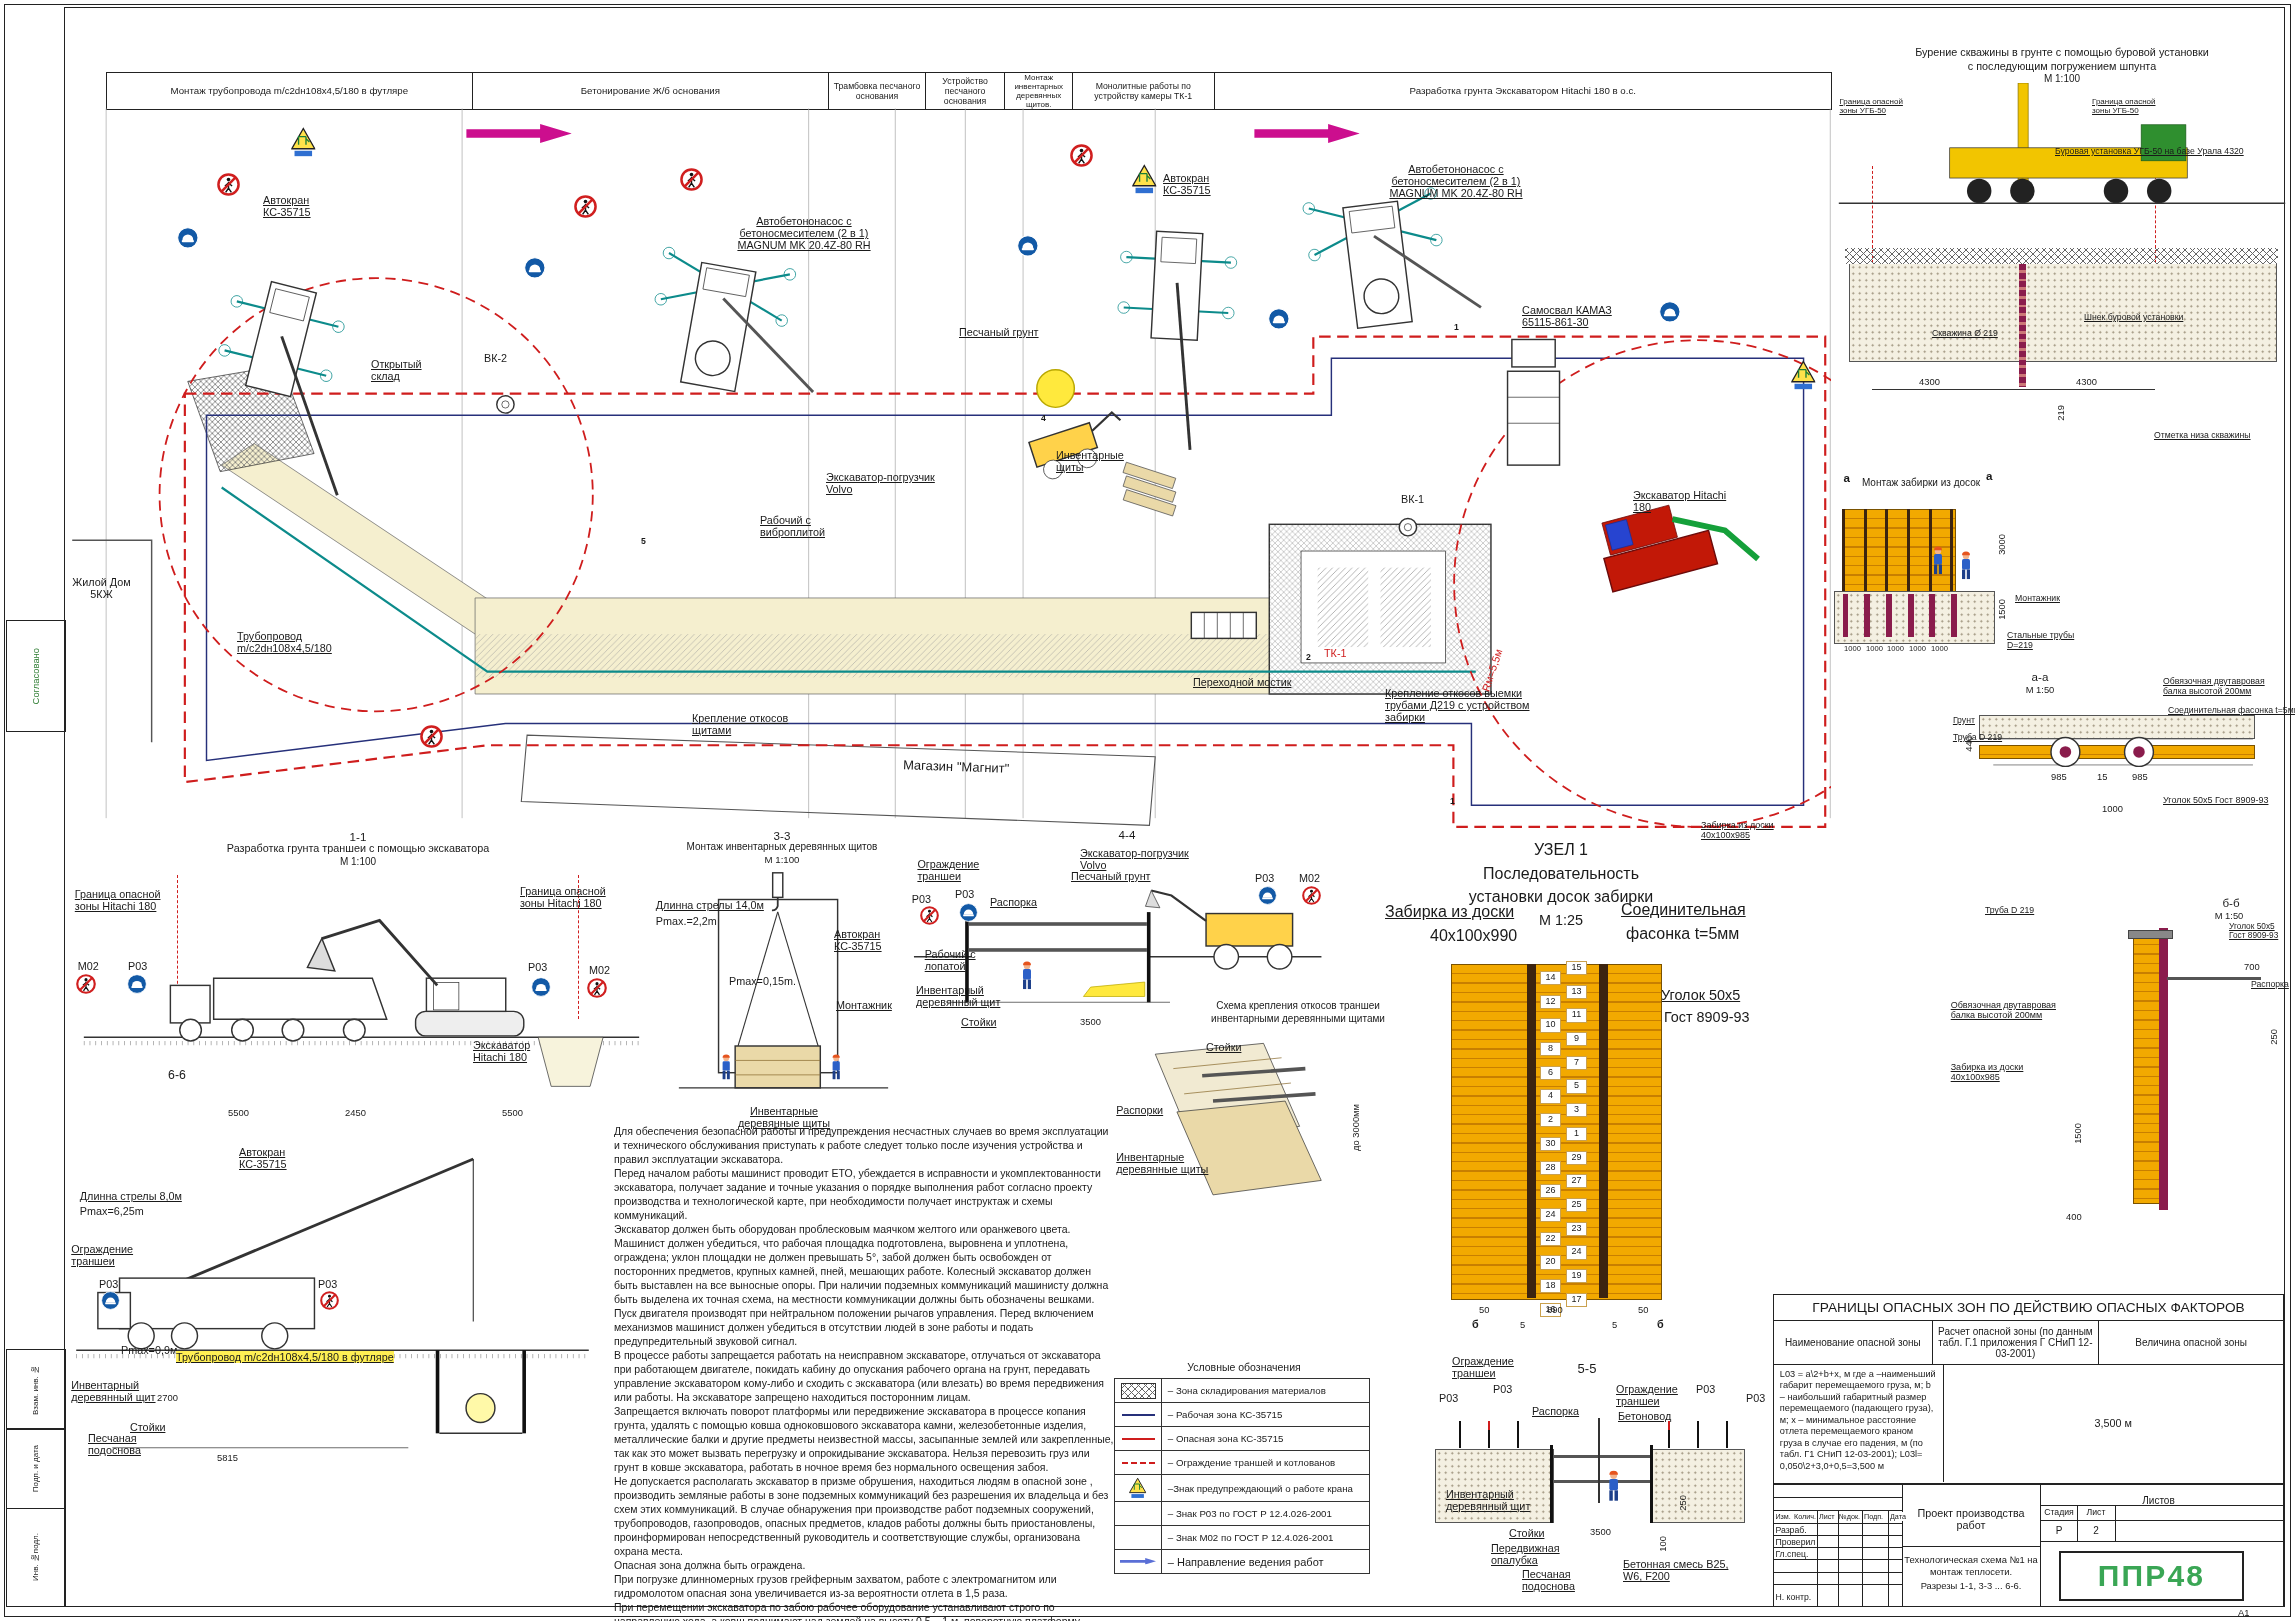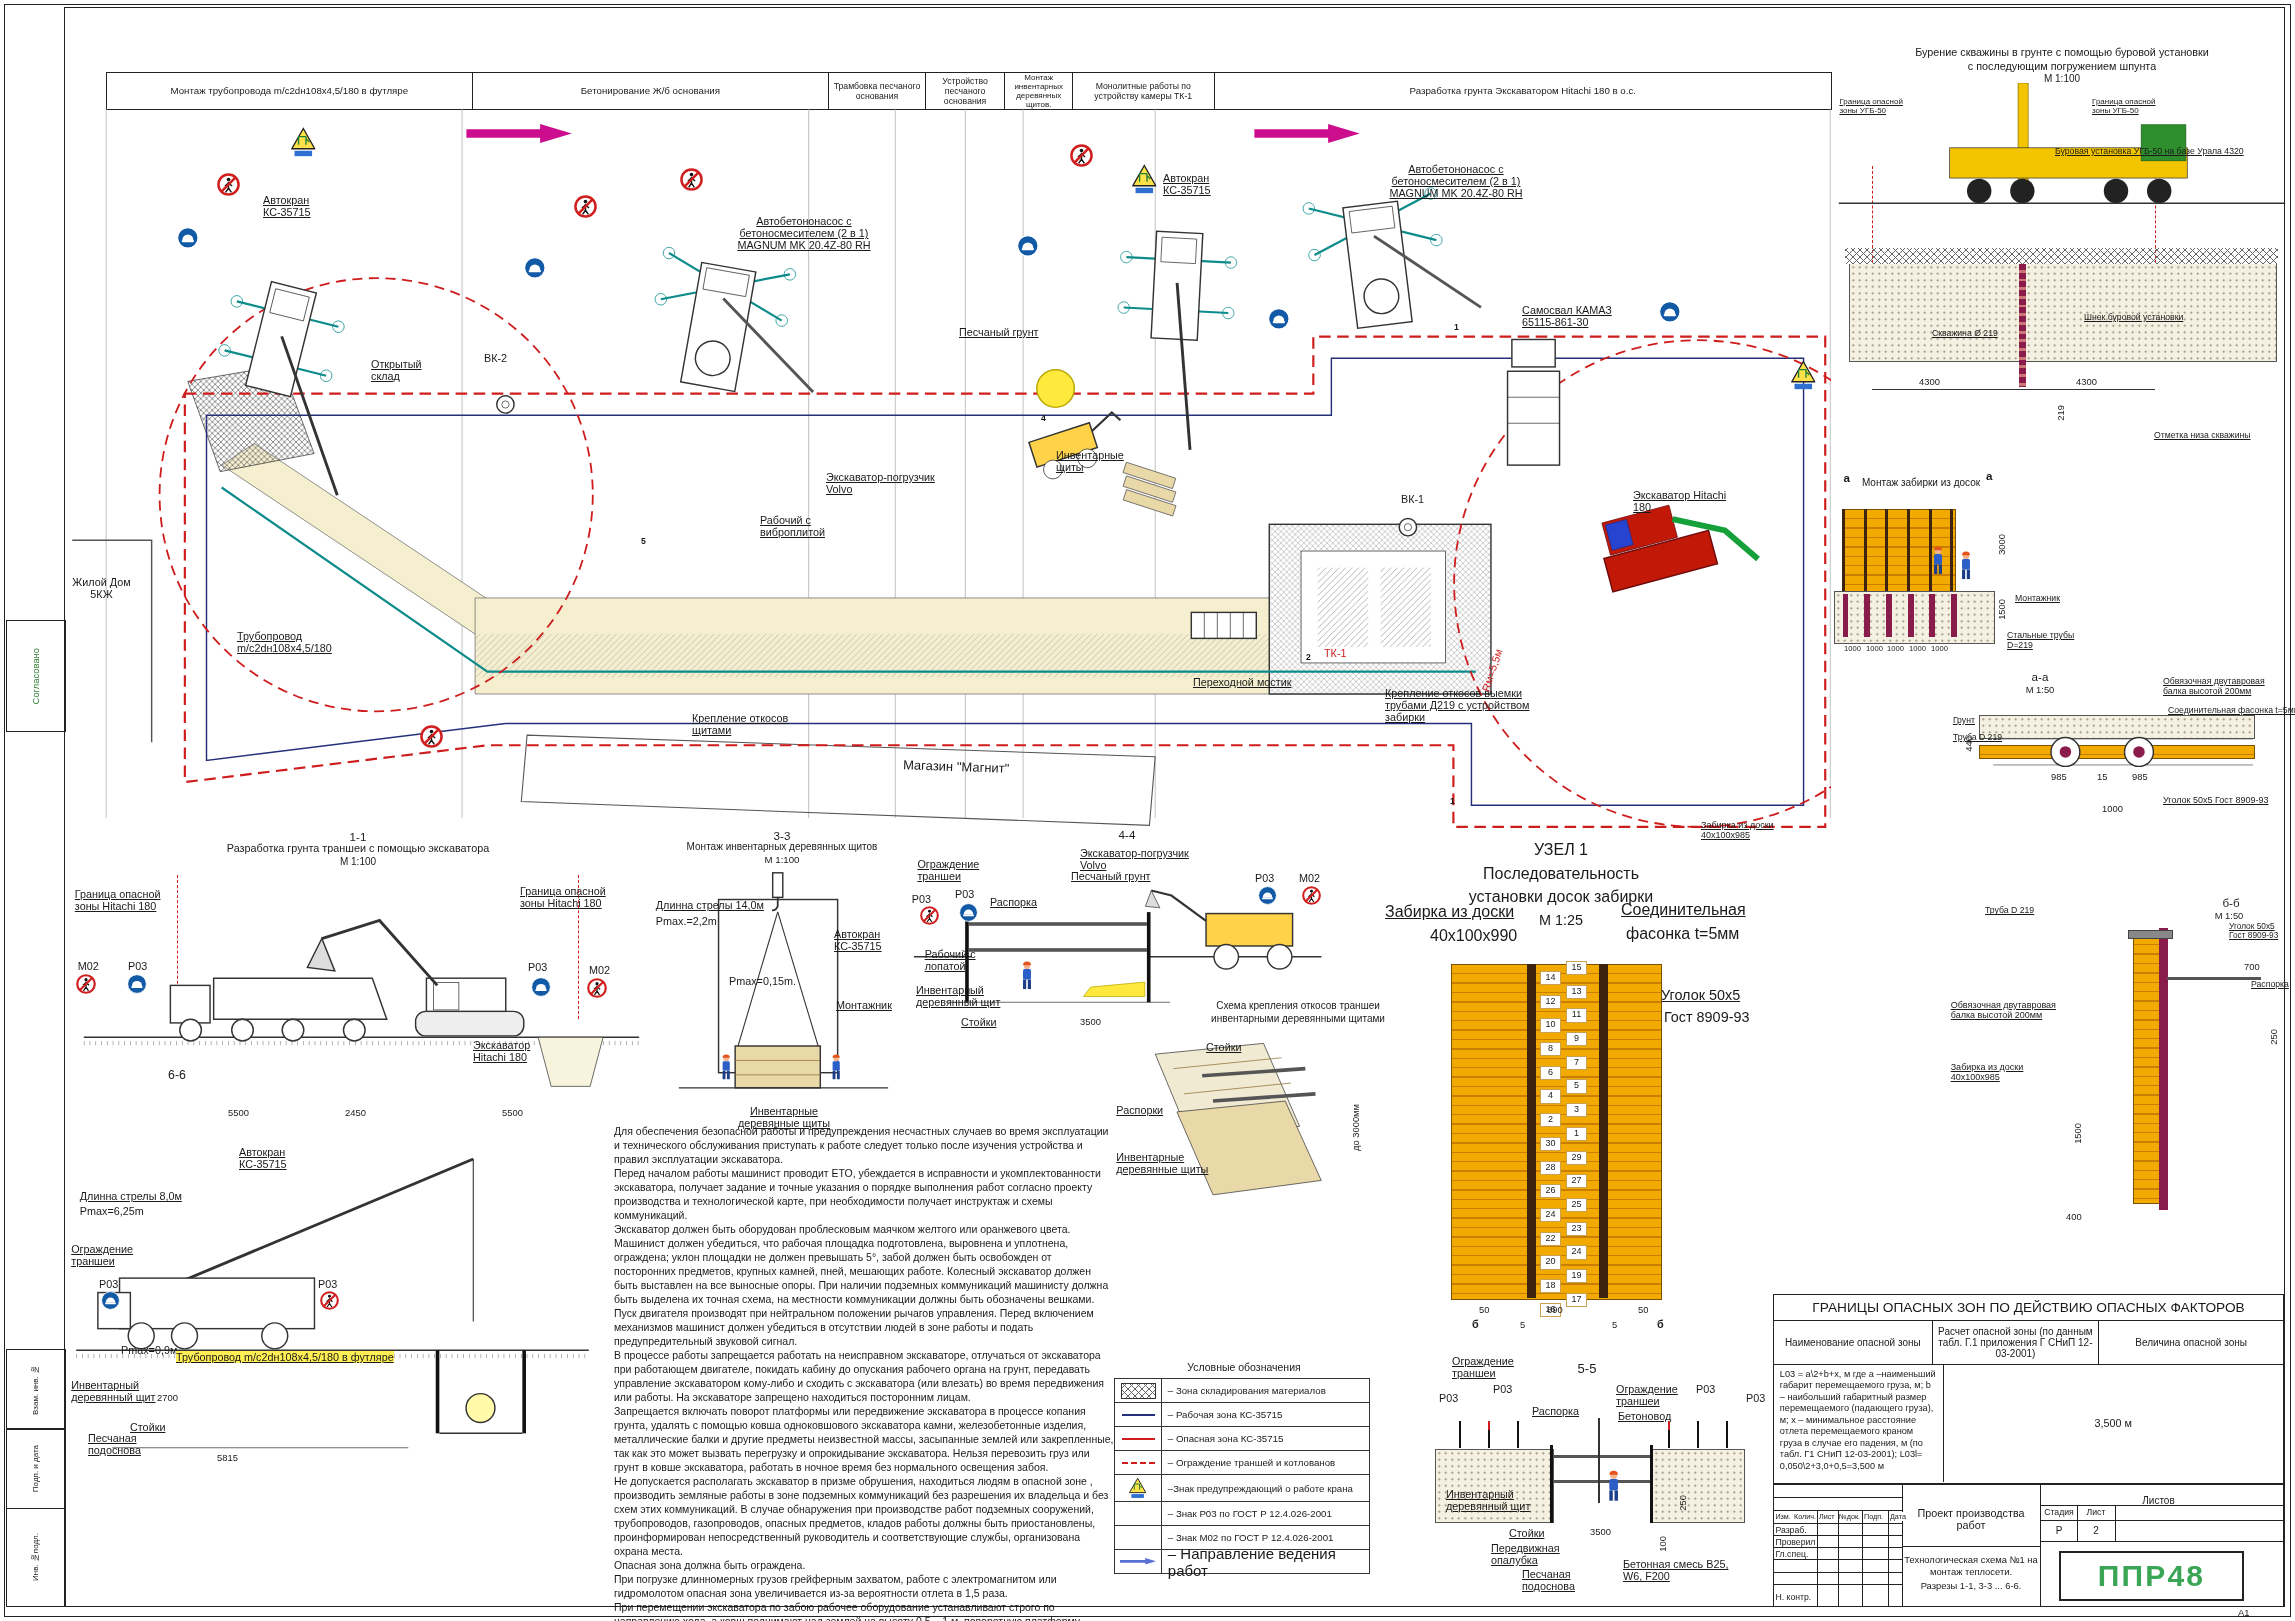--- a/index.html
+++ b/index.html
@@ -694,21 +694,21 @@
       <div style="display:flex;border-bottom:0.7px solid #333;height:23px;align-items:center">
         <div style="width:46px;border-right:0.7px solid #333;height:100%"></div>
         <div style="flex:1;font-size:9.7px;padding-left:5.8px">– Знак М02 по ГОСТ Р 12.4.026-2001</div>
       </div>
       <div style="display:flex;height:23px;align-items:center">
         <div style="width:46px;border-right:0.7px solid #333;height:100%;display:flex;align-items:center;justify-content:center">
             <svg width="36" height="8.7" viewBox="0 0 100 18" fill="#5a6fd6">
               <use href="#sg-arr"></use>
             </svg>
           </div>
-        <div style="flex:1;font-size:15px;padding-left:5.8px">– Направление ведения работ</div>
+        <div style="flex:1;font-size:11px;padding-left:5.8px">– Направление ведения работ</div>
       </div>
     </div>
   </div>
 
   <div class="ab" style="left:1401px;top:1354px;width:375px;height:246px">
     <div class="ttl" style="left:186px;top:7.2px;font-size:13px">5-5</div>
     <div class="lb wr" style="left:51px;top:1.4px;width:72px">Ограждение траншеи</div>
     <div class="lb nu" style="left:92px;top:29px">Р03</div>
     <div class="lb nu" style="left:38px;top:38px">Р03</div>
     <div class="lb" style="left:131px;top:51px">Распорка</div>

